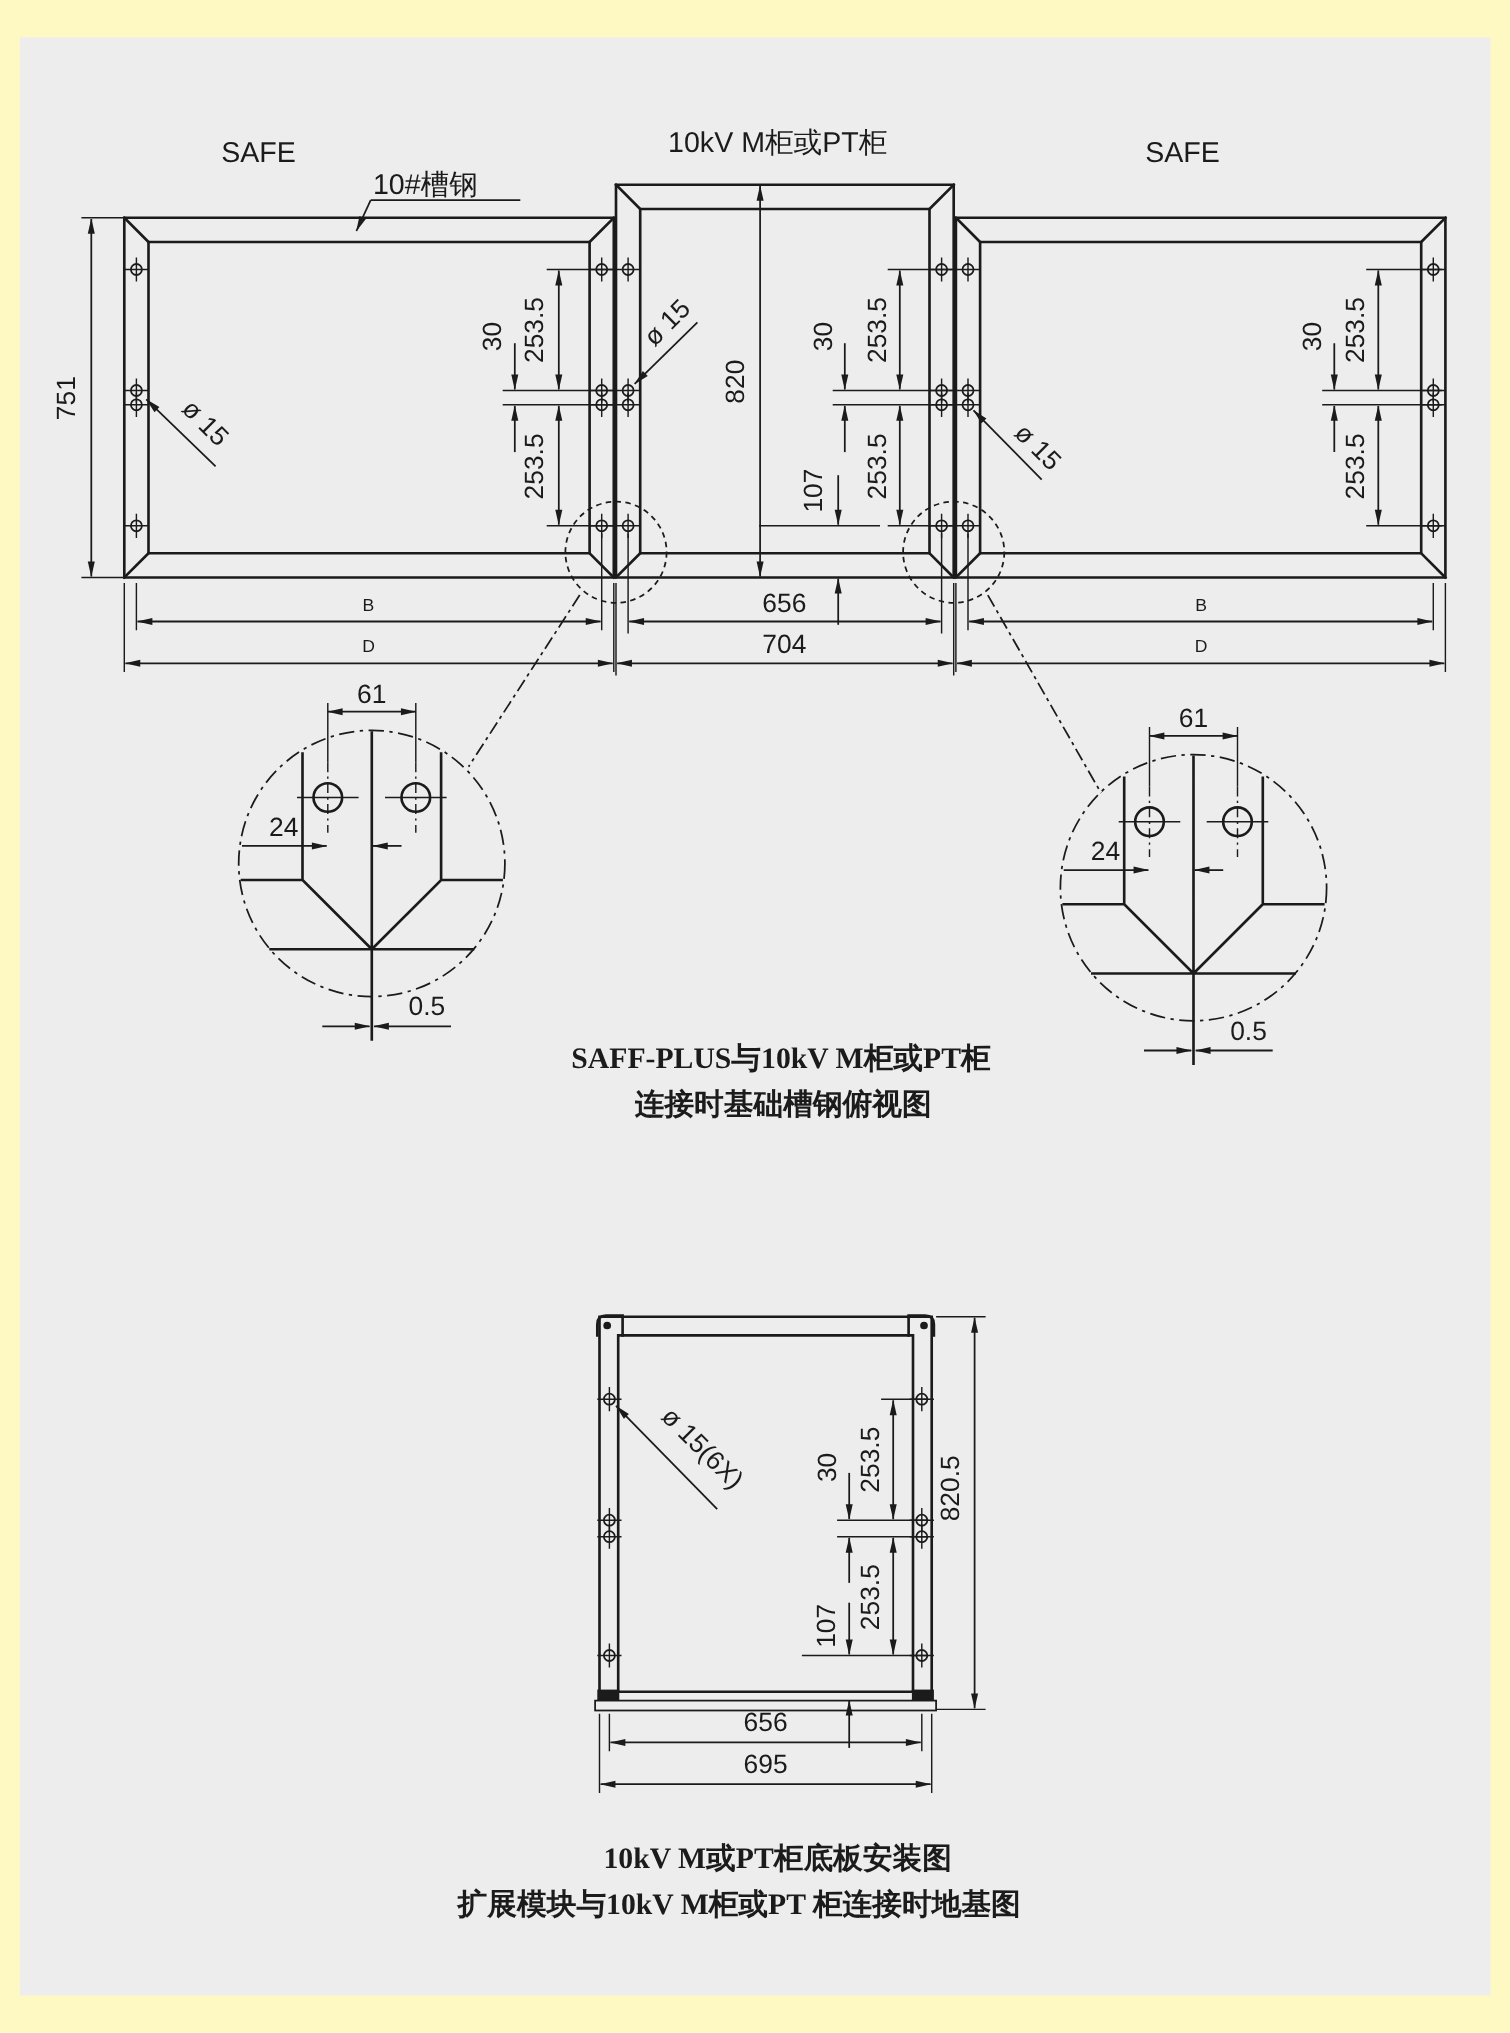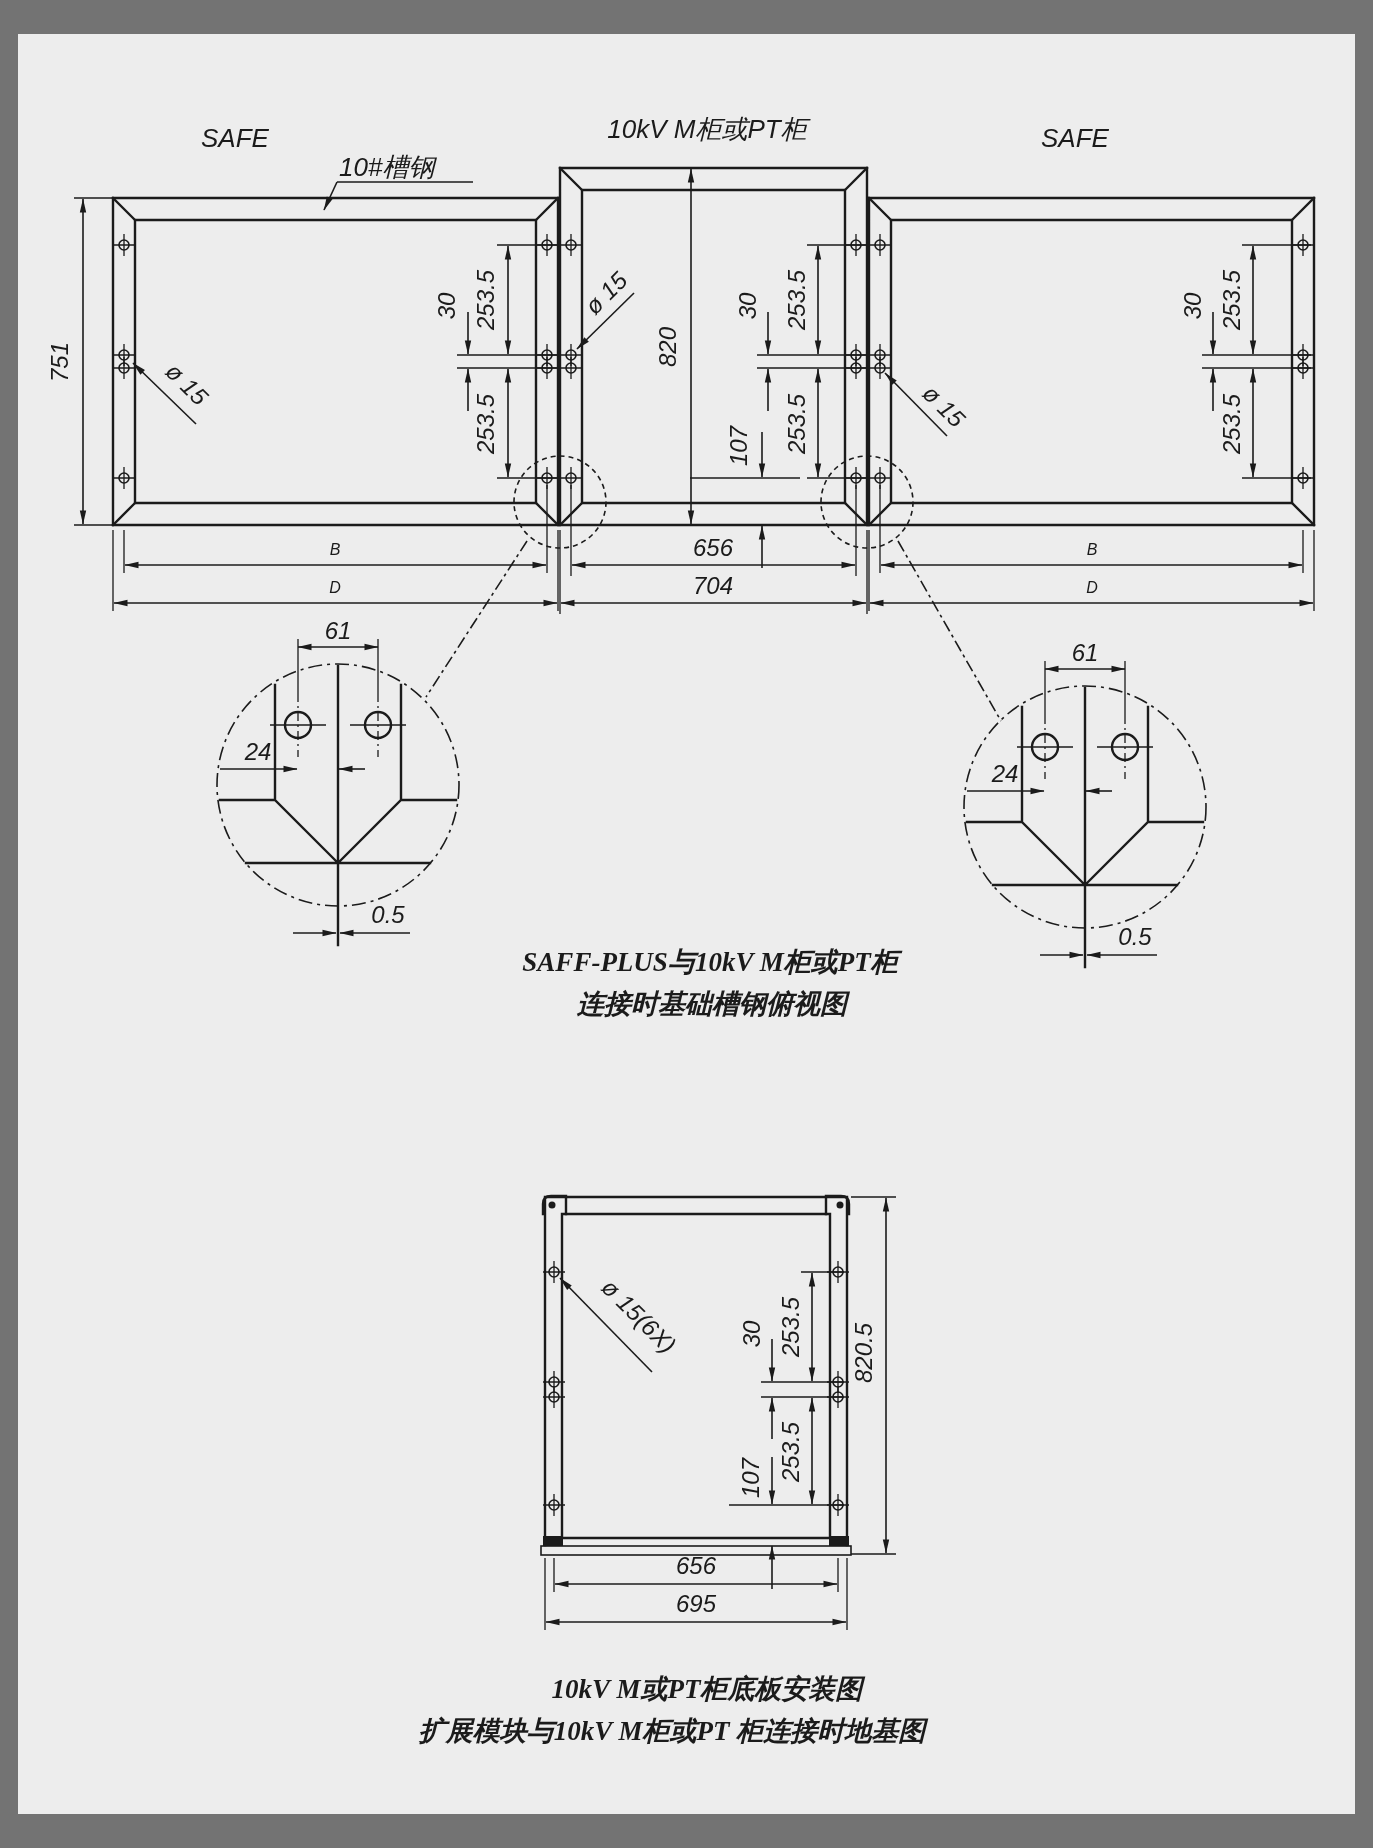--- a/index.html
+++ b/index.html
@@ -1,16 +1,16 @@
 <!DOCTYPE html>
 <html><head>
 <meta charset="utf-8">
 <style>
   html,body{margin:0;padding:0;background:#ffffff;}
-  .page{position:relative;width:1373px;height:1848px;background:#737373;overflow:hidden;font-style:italic;}
+  .page{position:relative;width:1373px;height:1848px;background:#fef9c3;overflow:hidden;}
   .sheet{position:absolute;left:18px;top:34px;width:1337px;height:1780px;background:#ededed;}
   svg{position:absolute;left:0;top:0;}
   .fl{stroke:#1b1b1b;stroke-width:2.4;fill:none;stroke-linecap:square;}
   .dl{stroke:#1b1b1b;stroke-width:1.6;fill:none;}
   .xl{stroke:#1b1b1b;stroke-width:1.3;fill:none;}
   text{fill:#1b1b1b;font-family:"Liberation Sans",sans-serif;}
   .dim{font-size:24px;}
   .ttl{font-size:26px;}
   .cap{font-family:"Liberation Serif",serif;font-weight:700;font-size:27px;}
 </style>

